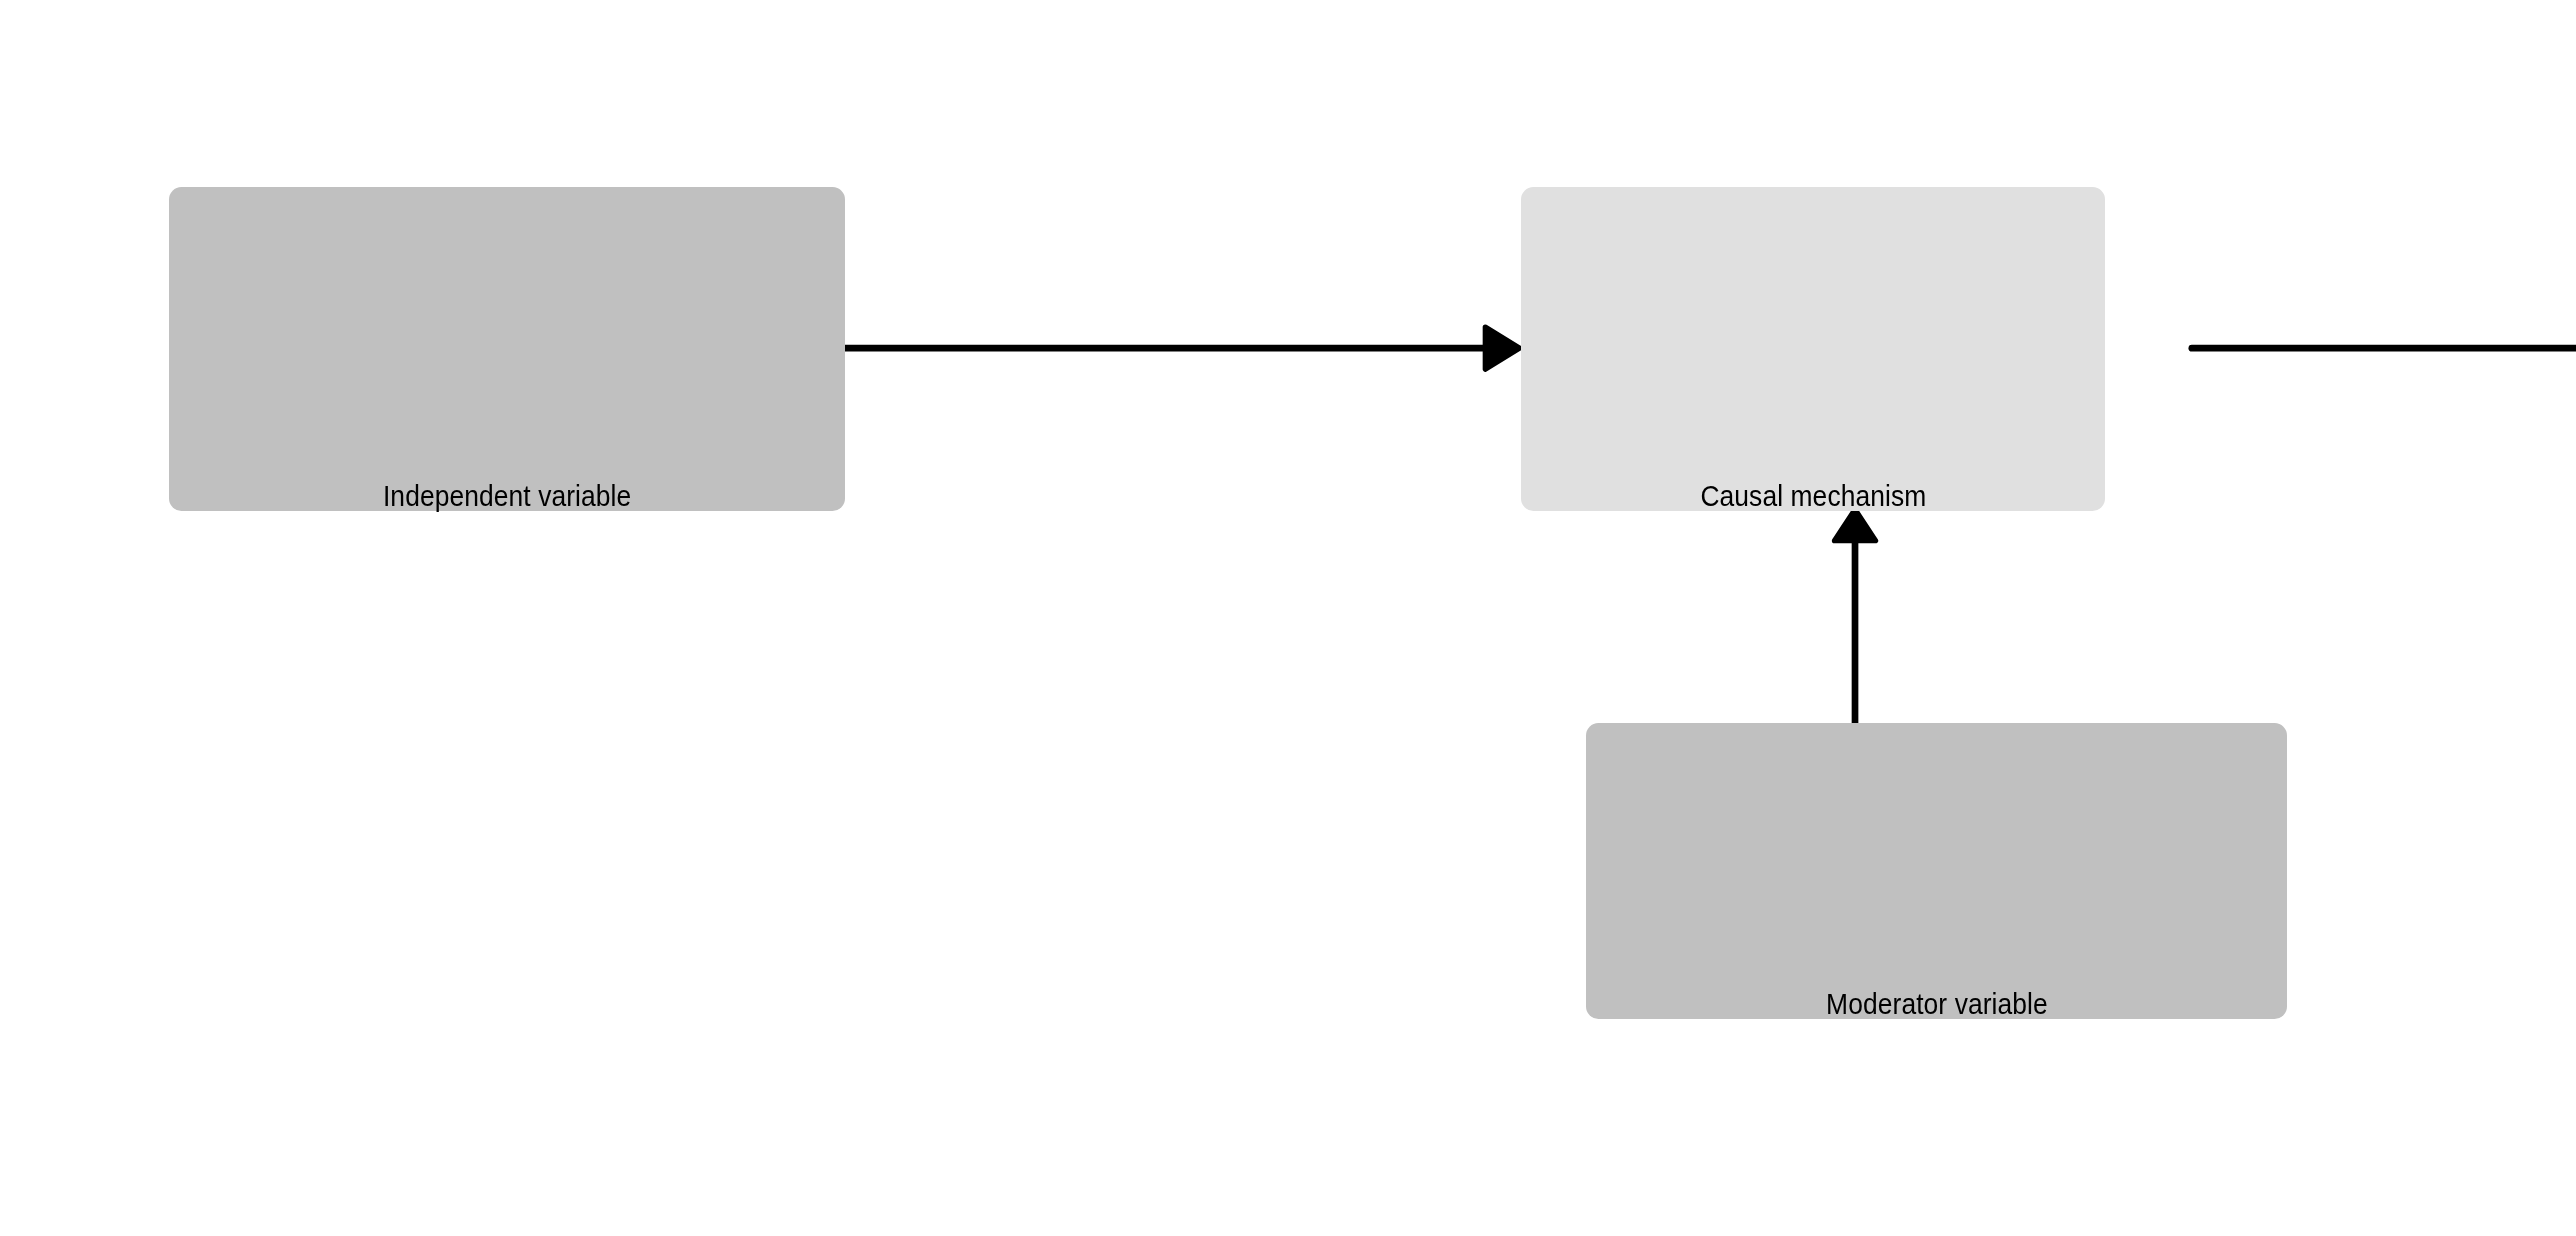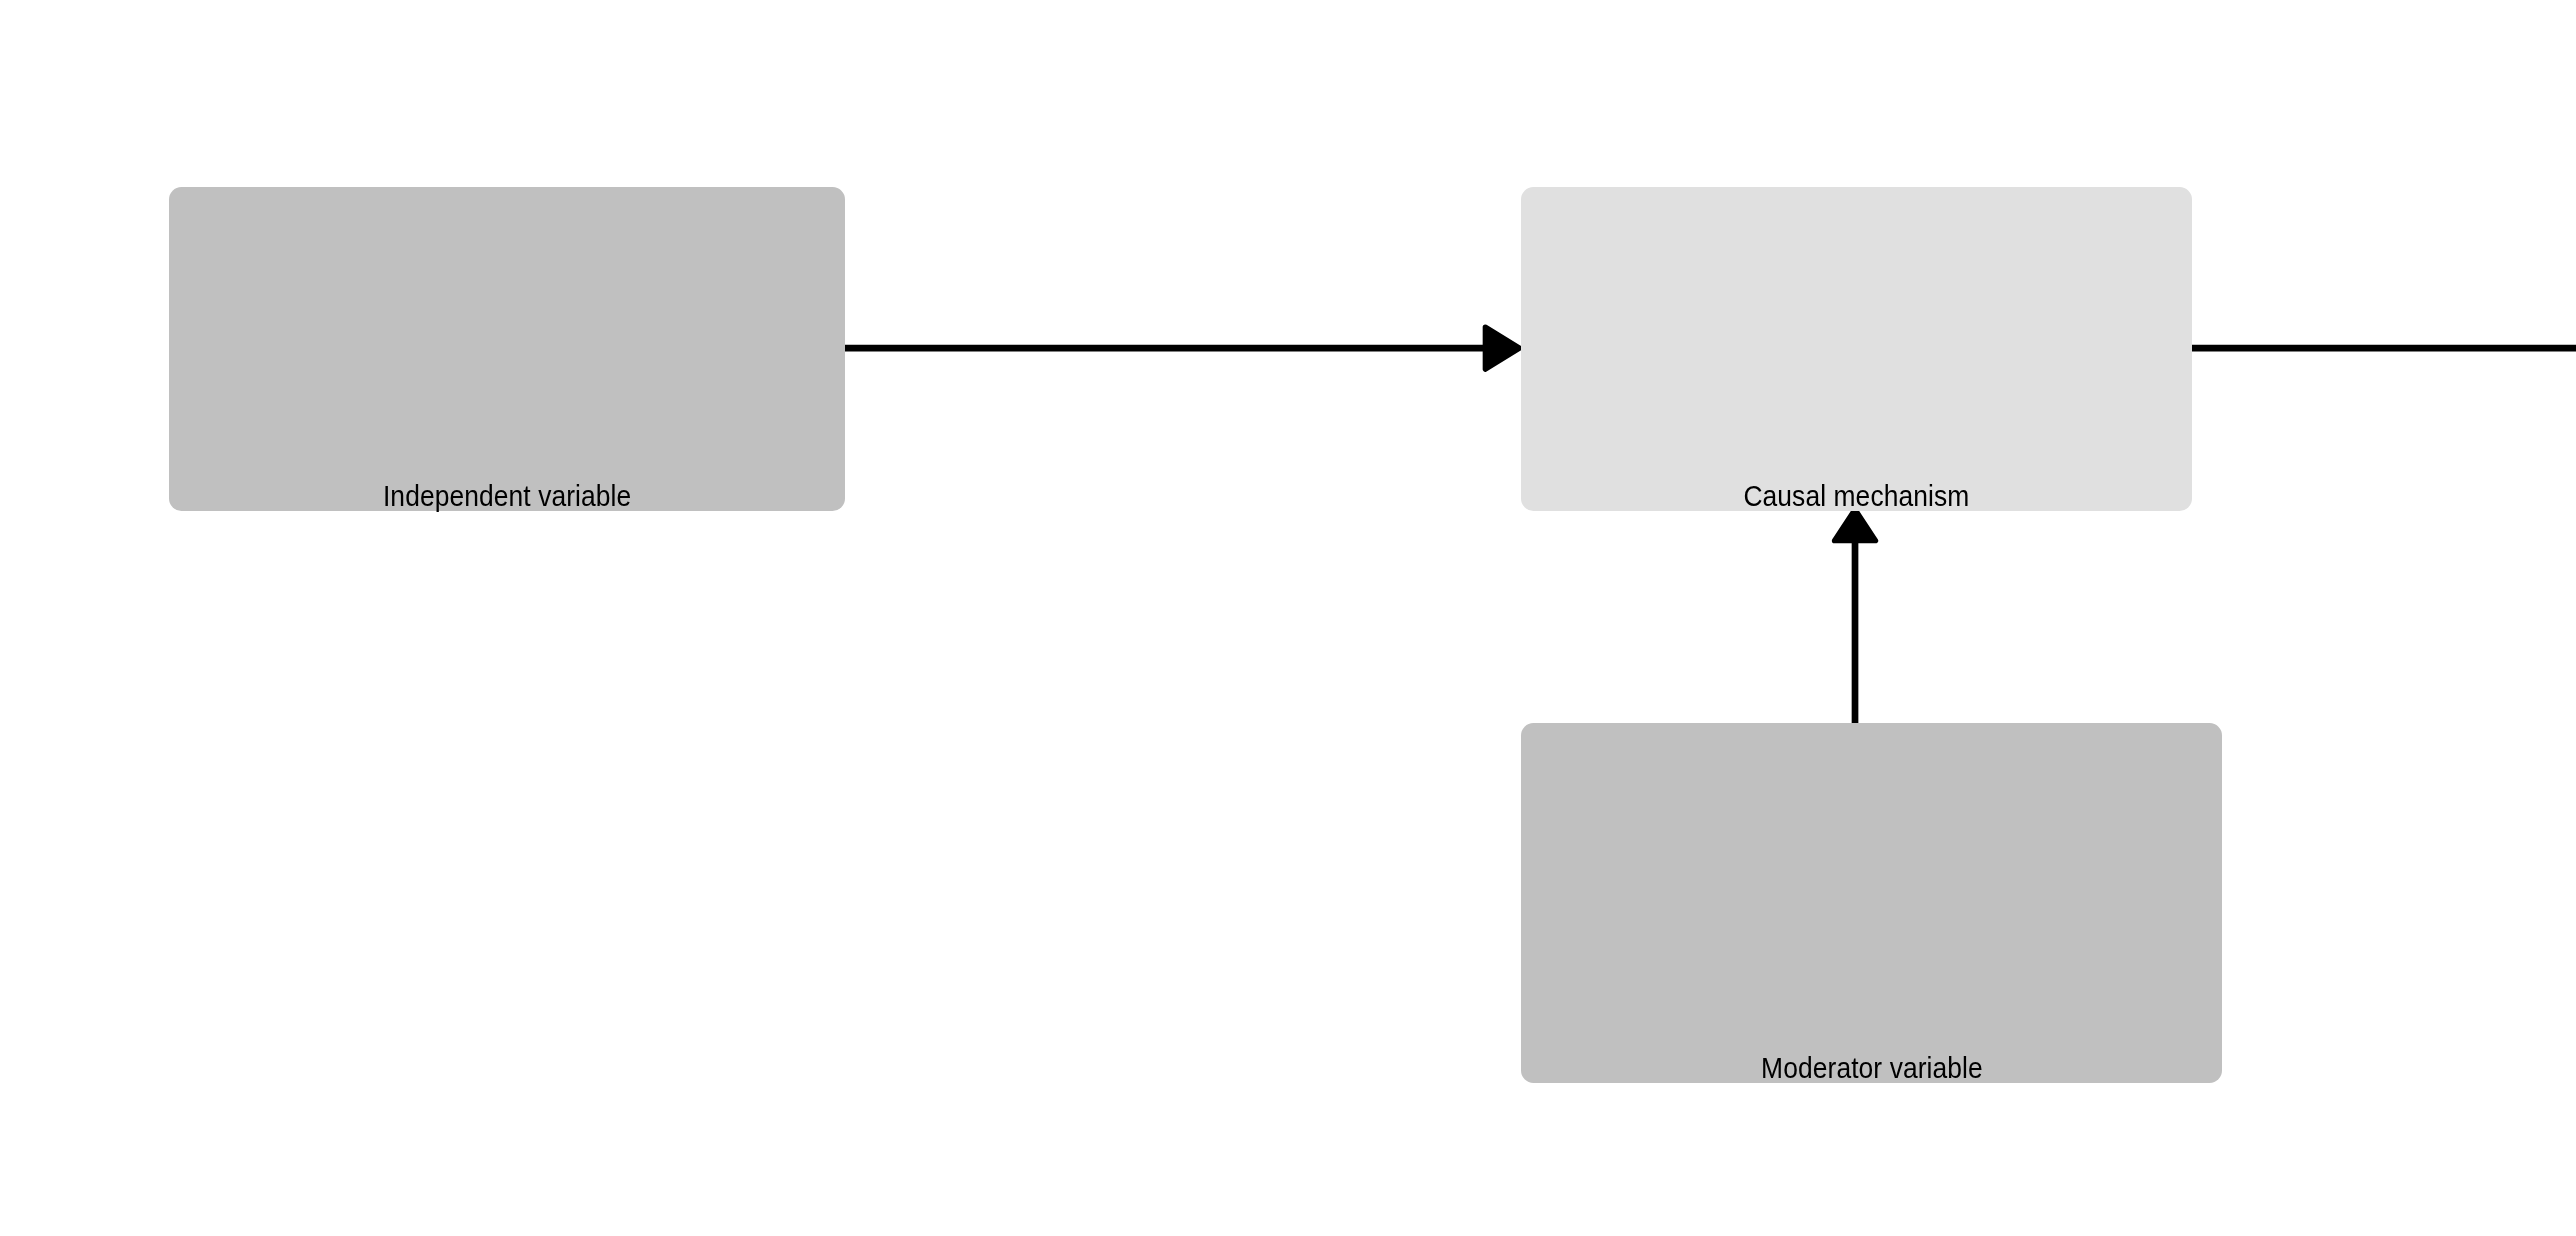--- a/index.html
+++ b/index.html
@@ -46,29 +46,29 @@
   #node-independent {
     left: 169px;
     top: 187px;
     width: 676px;
     height: 324px;
     background: #c0c0c0;
   }
   #node-causal {
     left: 1521px;
     top: 187px;
-    width: 671px;
+    width: 584px;
     height: 324px;
     background: #e0e0e0;
   }
   #node-moderator {
-    left: 1521px;
+    left: 1586px;
     top: 723px;
     width: 701px;
-    height: 360px;
+    height: 296px;
     background: #c0c0c0;
   }
 
   
   #edges {
     position: absolute;
     left: 0;
     top: 0;
     width: 3709px;
     height: 1236px;

